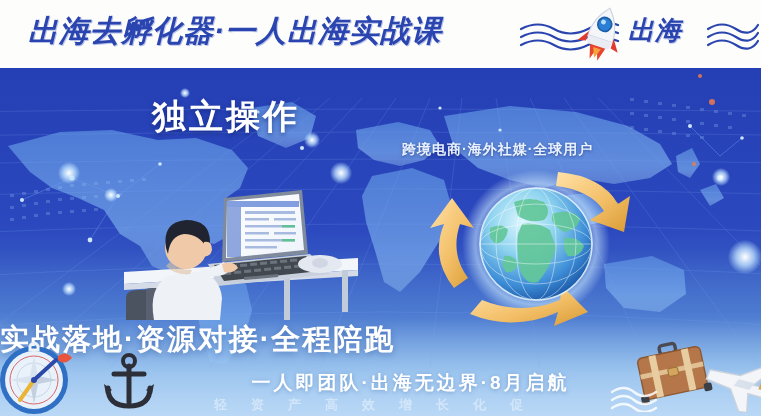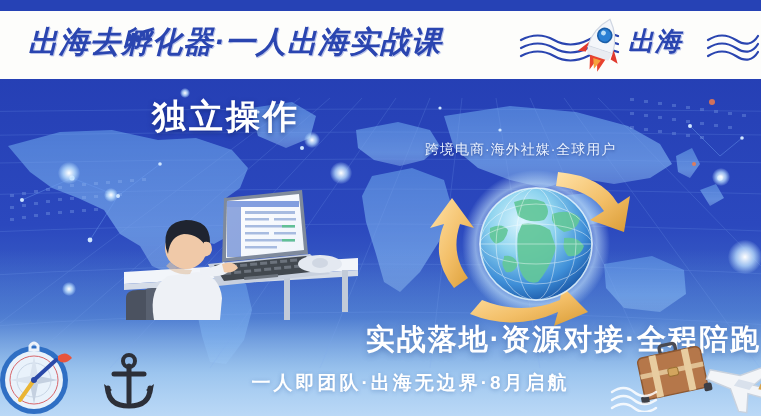--- a/index.html
+++ b/index.html
@@ -11,21 +11,20 @@
     overflow:hidden;
     background:#2642b5;
   }
 
   
   .header-bar{
     position:absolute;left:0;top:0;width:761px;height:68px;
     background:#fdfdfb;
     z-index:40;
     overflow:hidden;
-    margin-top:11px;
   }
   .header-title{
     position:absolute;left:28px;top:11px;
     font-size:30px;font-weight:bold;font-style:italic;
     letter-spacing:1px;
     color:#2a45b0;
     white-space:nowrap;
     text-shadow:1px 1px 0 #b9c2e8;
   }
   .logo-wrap{
@@ -96,28 +95,28 @@
     color:#fff;font-size:12px;font-weight:bold;line-height:16px;
     white-space:nowrap;letter-spacing:0px;
   }
   .title-right{
     position:absolute;left:420px;top:100px;z-index:20;
     font-size:31px;font-weight:bold;color:#ffffff;
     letter-spacing:2px;white-space:nowrap;
     text-shadow:0 2px 5px rgba(10,25,90,.55);
   }
   .subtitle-right{
-    position:absolute;left:425px;top:141px;z-index:20;
-    font-size:14px;font-weight:normal;color:#eaf2ff;
+    position:absolute;left:402px;top:141px;z-index:20;
+    font-size:14px;font-weight:bold;color:#eaf2ff;
     letter-spacing:1px;white-space:nowrap;
     text-shadow:0 1px 3px rgba(10,25,90,.5);
   }
   .slogan-main{
     position:absolute;left:0;top:320px;width:761px;z-index:22;
-    text-align:right;
+    text-align:left;
     font-size:29px;font-weight:bold;color:#ffffff;
     letter-spacing:2px;
     text-shadow:0 2px 6px rgba(30,70,140,.45);
   }
   .slogan-sub{
     position:absolute;left:0;top:370px;width:761px;z-index:22;
     text-align:center;
     font-size:19px;font-weight:bold;color:#ffffff;
     letter-spacing:3px;
     text-shadow:0 1px 4px rgba(40,90,160,.4);
@@ -417,20 +416,21 @@
   </svg>
 
   <div class="title-left">独立操作</div>
 
 
 
   <div class="subtitle-right">跨境电商·海外社媒·全球用户</div>
 
   <div class="slogan-main">实战落地·资源对接·全程陪跑</div>
   <div class="slogan-sub">一人即团队·出海无边界·8月启航</div>
+  <div class="slogan-faded">轻资产高效增长化促</div>
 
   <svg class="illus" id="compass-scene" width="84" height="84" viewBox="0 0 84 84">
     <circle cx="42" cy="46" r="34" fill="#2f6fc4"></circle>
     <circle cx="42" cy="46" r="29" fill="#e9f2fb"></circle>
     <circle cx="42" cy="46" r="24" fill="none" stroke="#d8656a" stroke-width="1"></circle>
     <circle cx="42" cy="46" r="17" fill="none" stroke="#c9d6e6" stroke-width="1"></circle>
     <path d="M42 22 L46 42 L42 46 L38 42 Z" fill="#d9e3ef"></path>
     <path d="M42 70 L38 50 L42 46 L46 50 Z" fill="#c4d0e0"></path>
     <path d="M18 46 L38 42 L42 46 L38 50 Z" fill="#d9e3ef"></path>
     <path d="M66 46 L46 50 L42 46 L46 42 Z" fill="#c4d0e0"></path>

